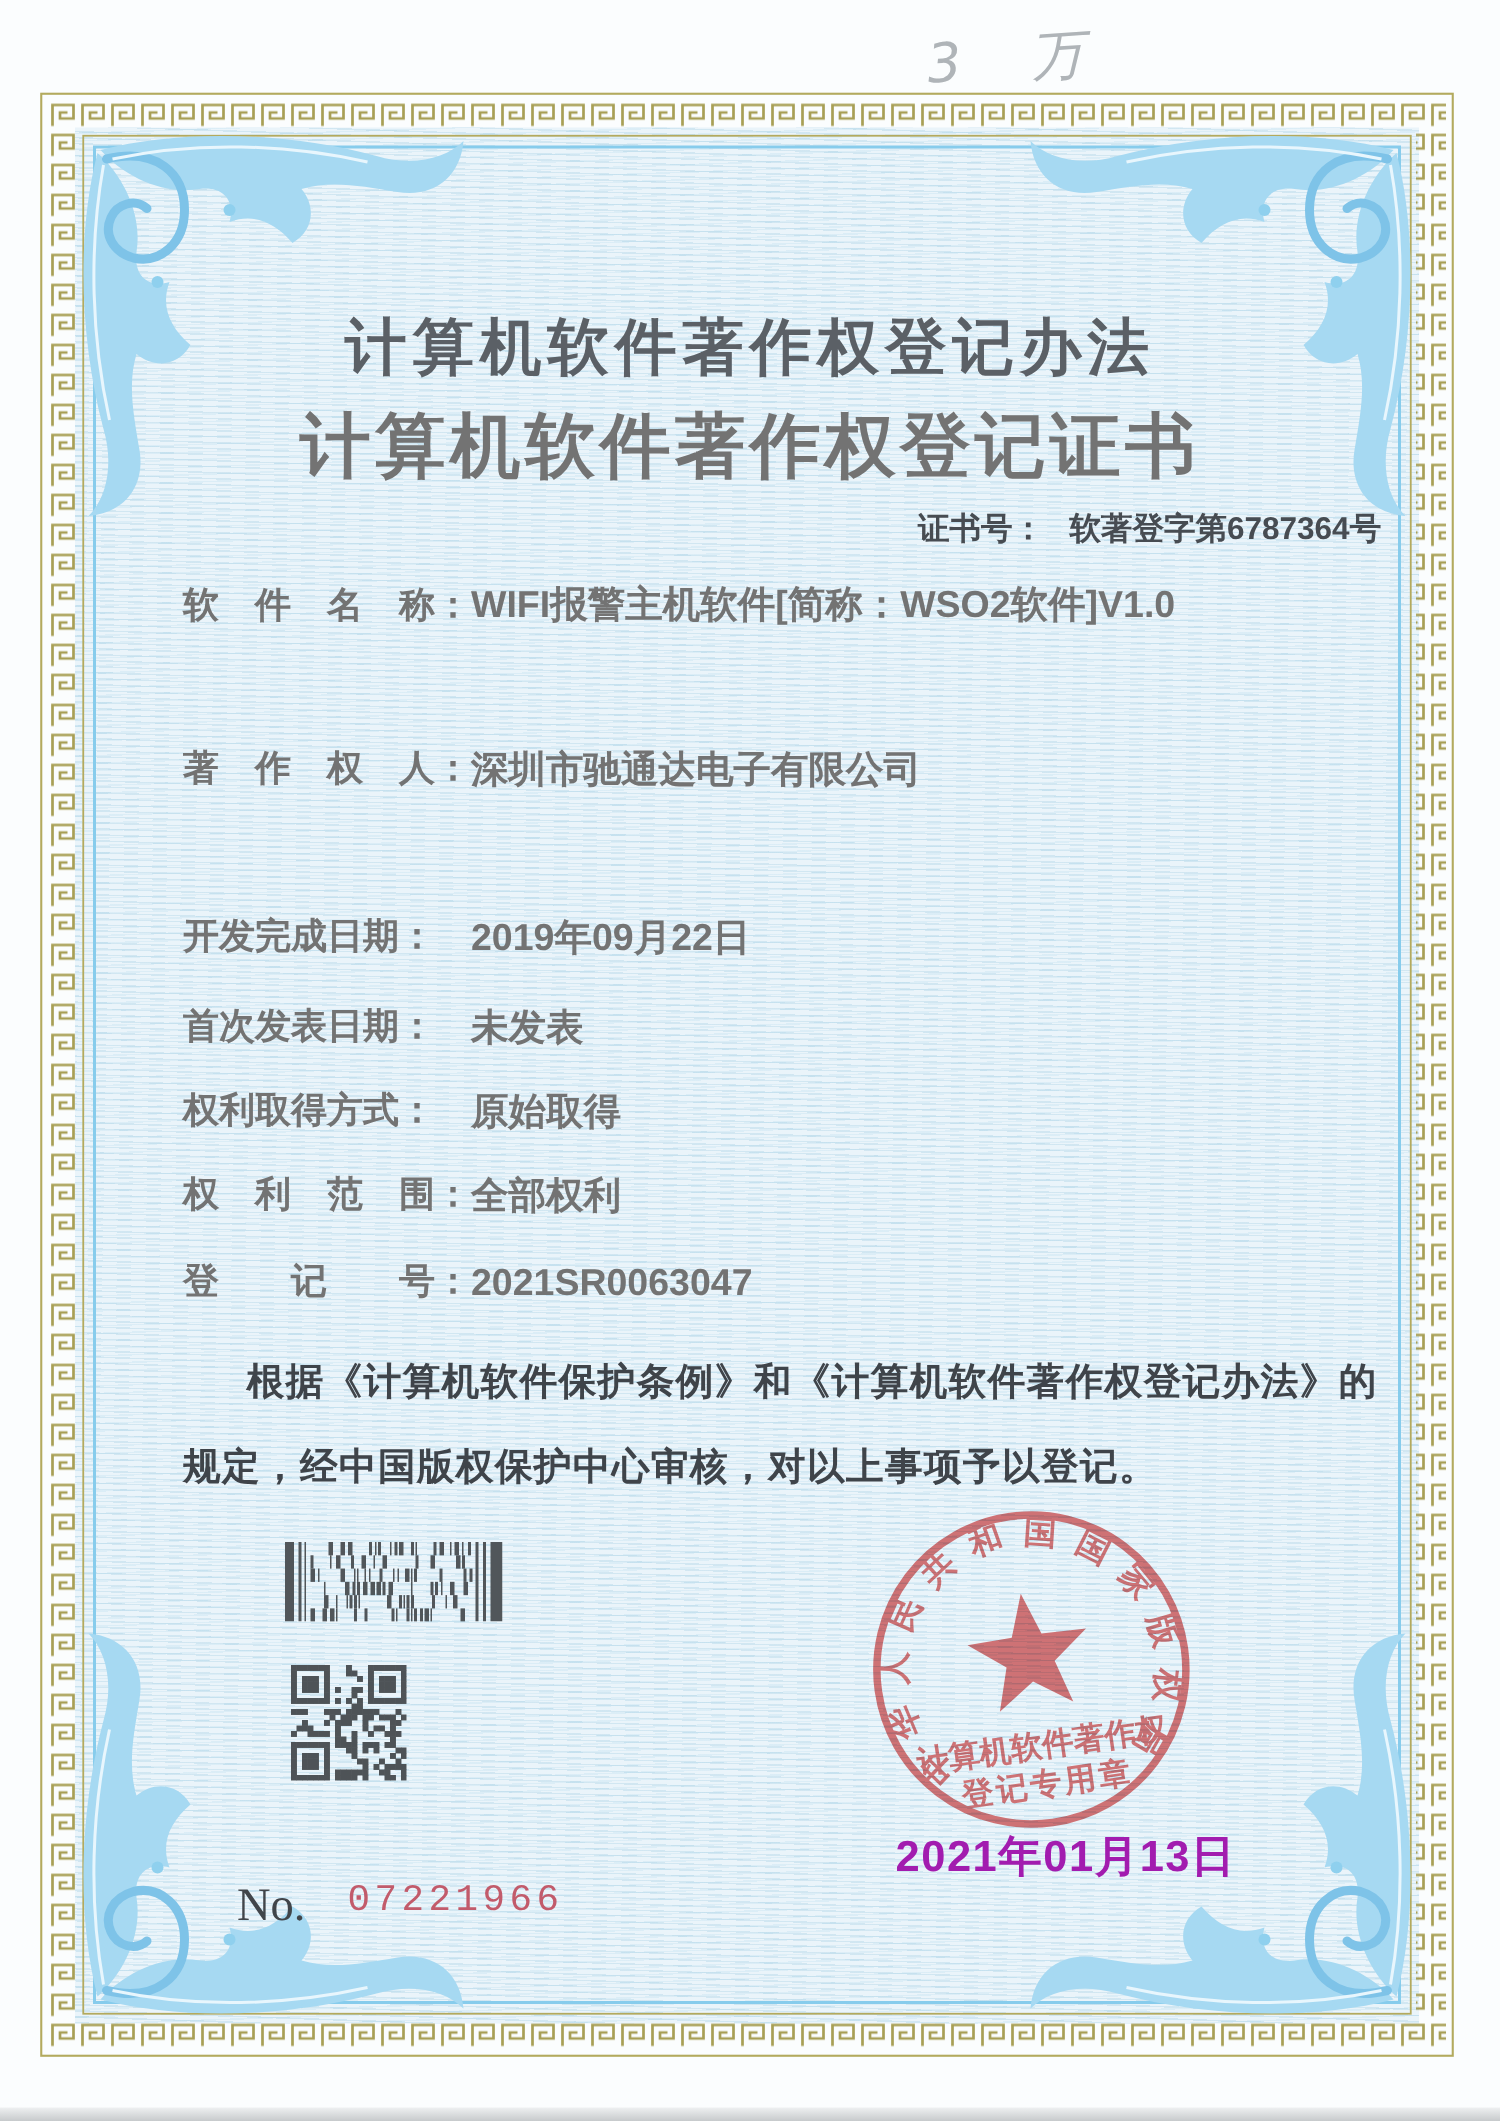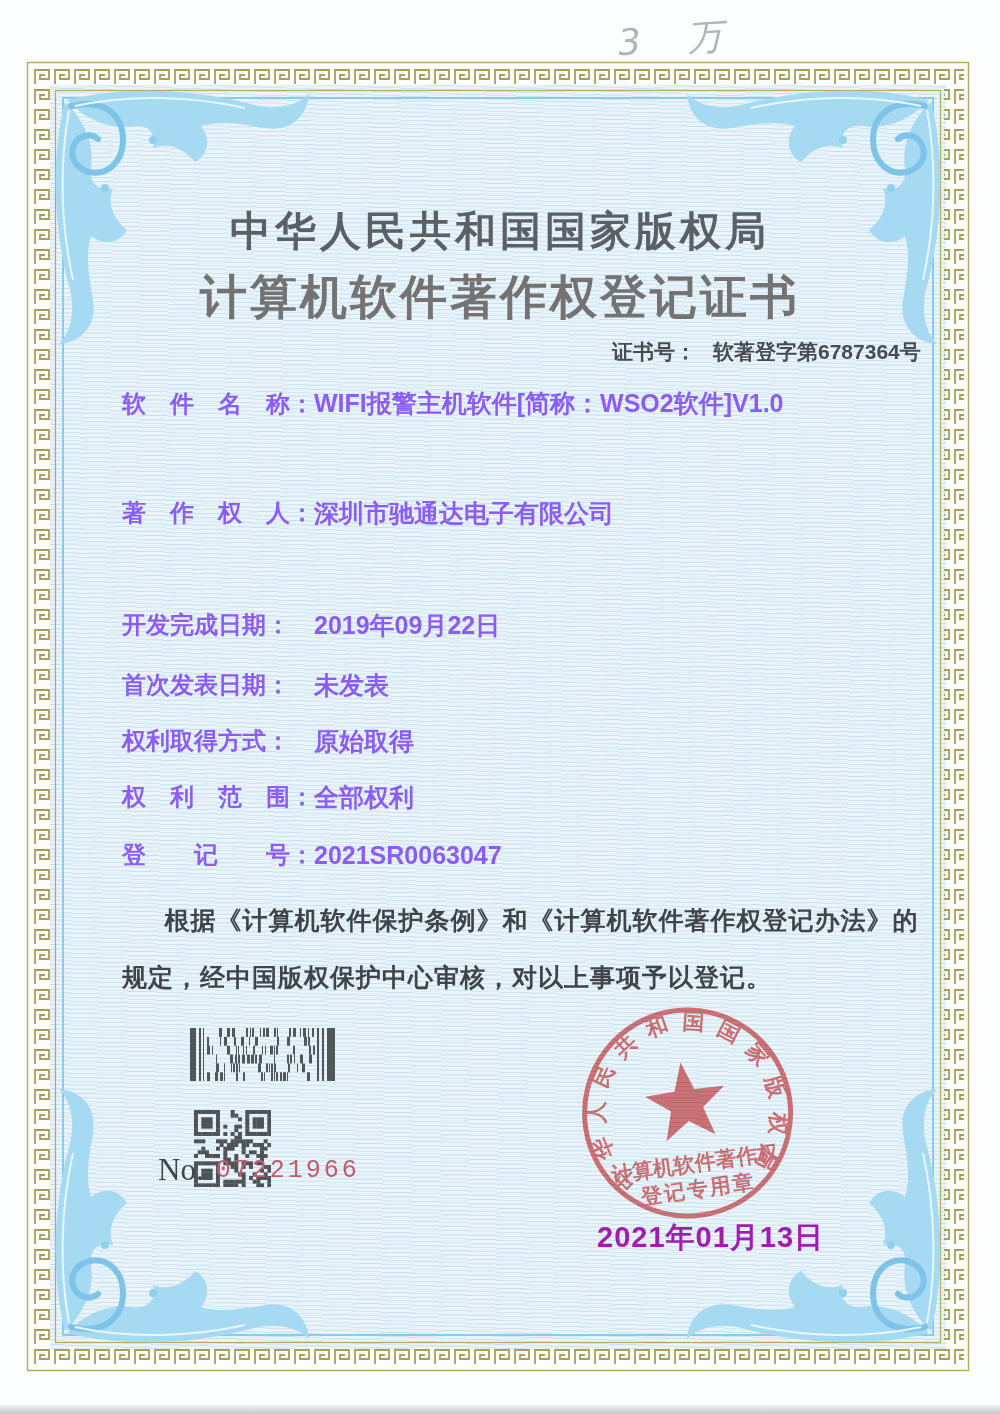--- a/index.html
+++ b/index.html
@@ -25,30 +25,30 @@
     font-family:"DejaVu Sans",sans-serif;font-style:italic;
   }
   
   .title1{position:absolute;top:204px;left:0;right:0;text-align:center;
     font-size:41px;font-weight:700;letter-spacing:4px;color:#5b6066;}
   .title2{position:absolute;top:266px;left:0;right:0;text-align:center;
     font-size:47px;font-weight:700;letter-spacing:3px;color:#737373;}
   .certno{position:absolute;top:338px;left:612px;display:flex;gap:17px;
     font-size:21px;font-weight:700;color:#474c52;}
   
-  .row{position:absolute;left:122px;display:flex;color:#8b5cf6;line-height:34px;}
+  .row{position:absolute;left:122px;display:flex;color:#737373;line-height:34px;}
   .flabel{width:192px;flex:none;font-size:24px;font-weight:700;white-space:pre;}
   .fvalue{font-size:25px;font-weight:700;white-space:nowrap;}
   .multi{display:flex;line-height:32px;}
   
   .stmt{position:absolute;left:122px;width:780px;font-size:25px;font-weight:700;
     color:#3f444a;letter-spacing:1px;white-space:nowrap;}
   .stmt.first{text-indent:1.7em;}
   
-  .serial{position:absolute;left:158px;top:1152px;display:flex;align-items:center;gap:12px;}
+  .serial{position:absolute;left:158px;top:1252px;display:flex;align-items:flex-start;gap:28px;}
   .serial-prefix{font-family:"Liberation Serif",serif;font-size:31px;color:#41454a;}
   .serial-number{font-family:"Liberation Mono",monospace;font-size:25px;letter-spacing:3px;color:#c25b6b;}
   .issue-date{position:absolute;left:597px;top:1218px;font-size:29px;font-weight:700;
     letter-spacing:1px;color:#a21caf;}
   
   .barcode{position:absolute;left:190px;top:1028px;width:145px;height:53px;}
   .qrcode{position:absolute;left:194px;top:1110px;width:77px;height:77px;}
   
   .seal{position:absolute;left:573px;top:1001px;width:230px;height:230px;
     transform:rotate(-8deg);opacity:.85;mix-blend-mode:multiply;}
@@ -91,21 +91,21 @@
     <rect x="63" y="98" width="870" height="1237" fill="none" stroke="#87ccec" stroke-width="2"></rect>
 
     <use href="#flourish" xlink:href="#flourish" transform="translate(61,96)"></use>
     <use href="#flourish" xlink:href="#flourish" transform="translate(935,96) scale(-1,1)"></use>
     <use href="#flourish" xlink:href="#flourish" transform="translate(61,1337) scale(1,-1)"></use>
     <use href="#flourish" xlink:href="#flourish" transform="translate(935,1337) scale(-1,-1)"></use>
   </svg>
 
   <div class="handnote">3万</div>
 
-  <div class="title1">中华人民共和国国家版权局</div>
+  <div class="title1">计算机软件著作权登记办法</div>
   <div class="title2">计算机软件著作权登记证书</div>
 
   <div class="certno">
     <span>证书号：</span>
     <span>软著登字第6787364号</span>
   </div>
 
   <div class="row" style="top:387px">
     <span class="flabel">软　件　名　称：</span>
     <span class="fvalue multi">

